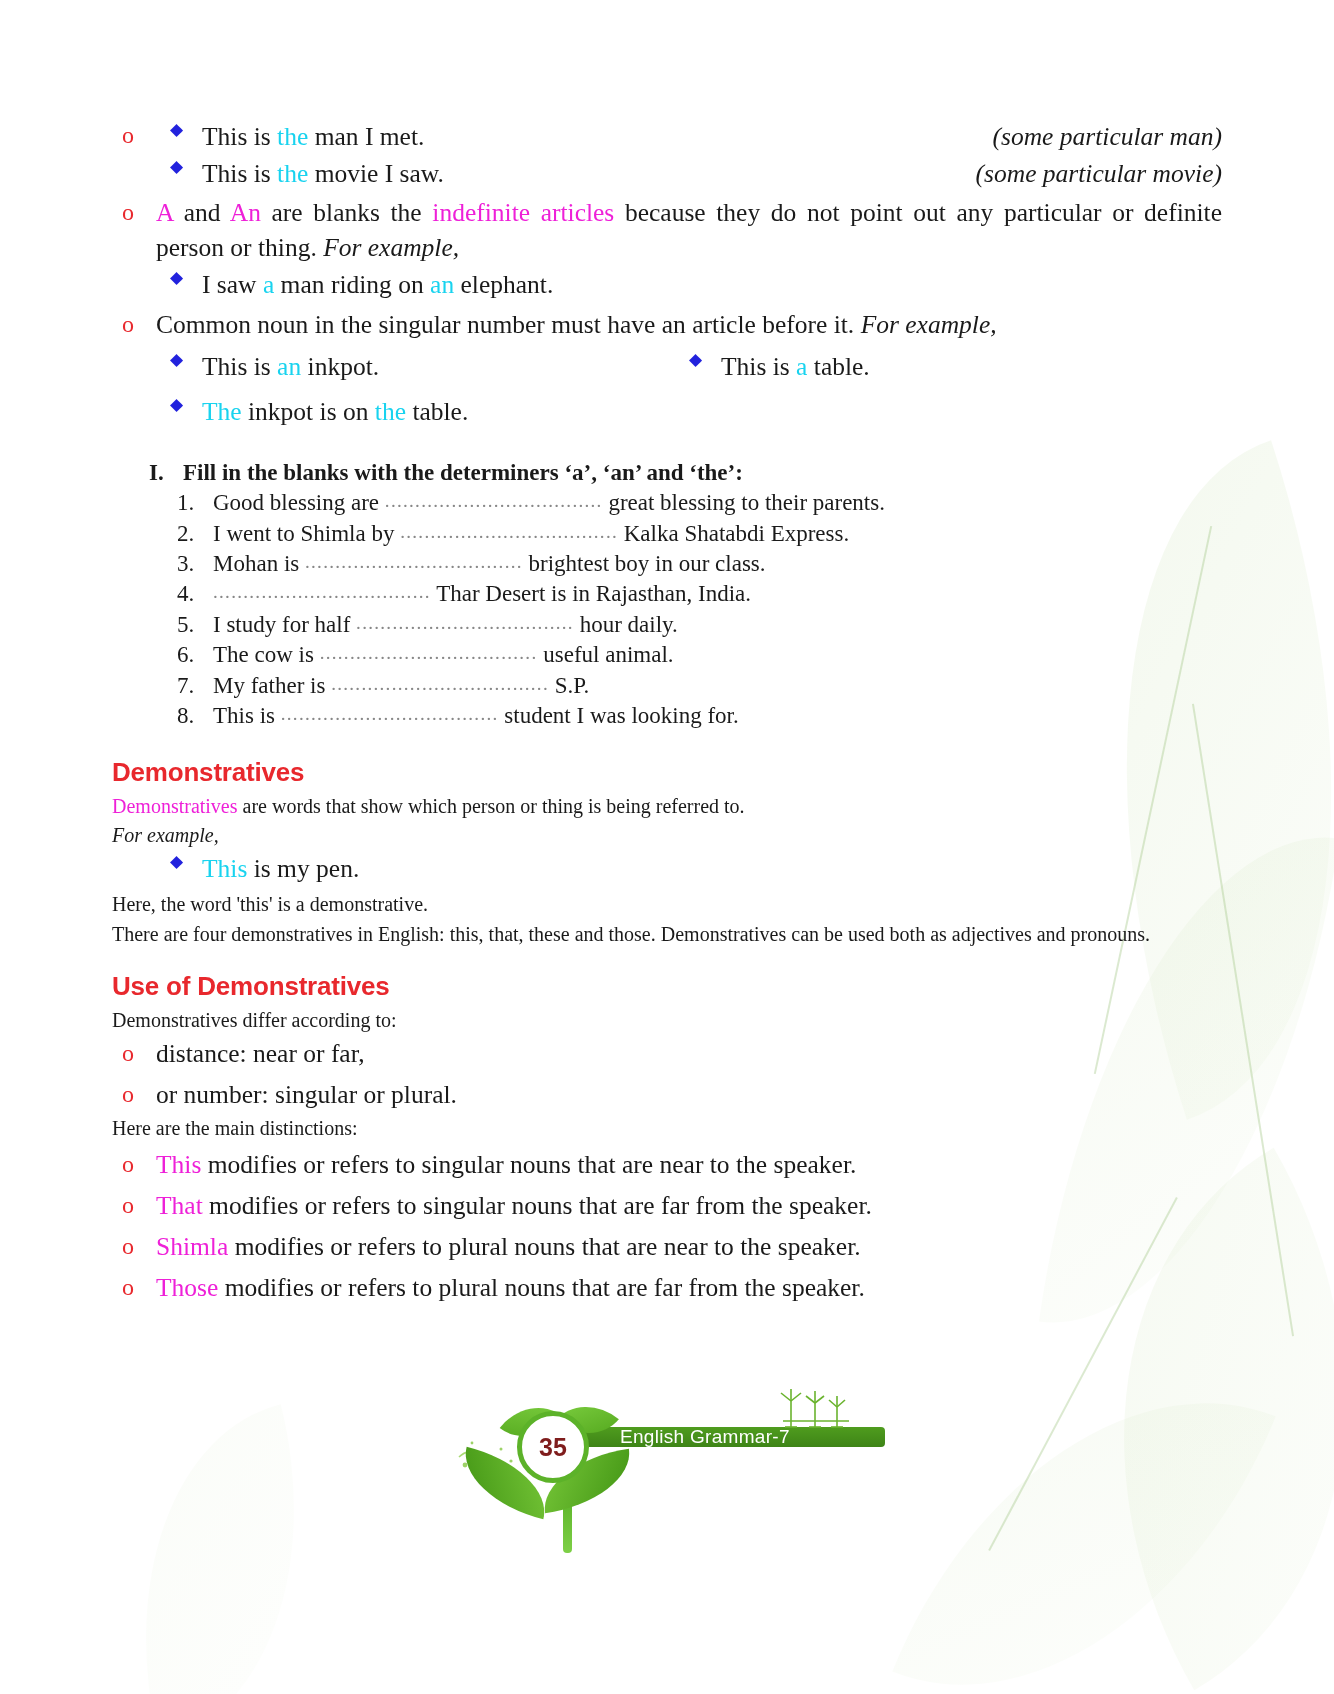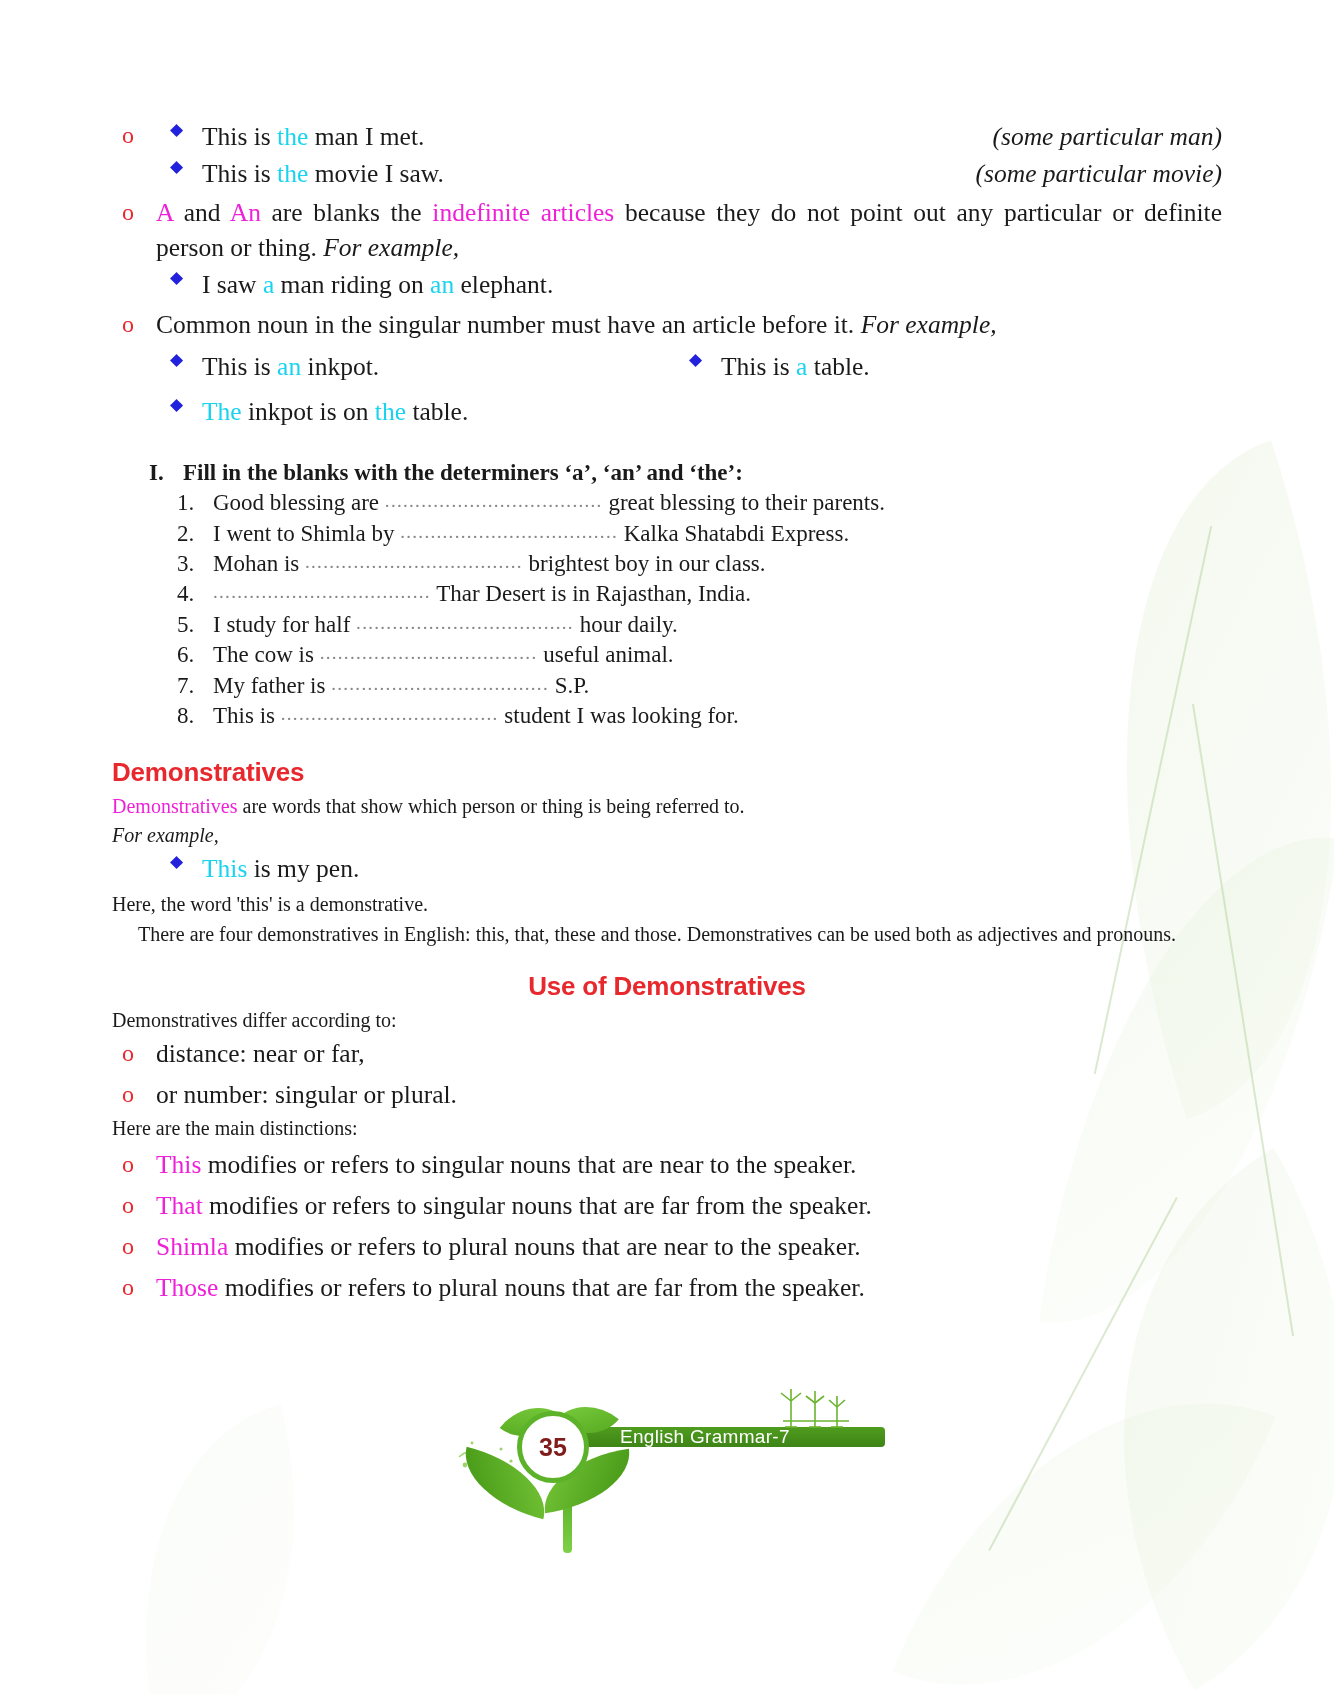--- a/index.html
+++ b/index.html
@@ -129,21 +129,21 @@
   }
 
   h2.section {
     color: #e8282d;
     font-weight: bold;
     font-size: 26px;
     margin: 26px 0 4px 0;
     font-family: "Liberation Sans", sans-serif;
     letter-spacing: -0.2px;
   }
-  h2.section.tight { margin-top: 22px; text-align: center; }
+  h2.section.tight { margin-top: 22px; }
 
   .para {
     font-size: 20px;
     line-height: 1.42;
     margin: 0;
   }
 
   
   .magenta { color: #ee20d8; }
   .cyan { color: #19d3ef; }
@@ -371,21 +371,21 @@
     <p class="para ital">For example,</p>
 
     <div class="dlist" style="margin-top:2px;">
       <div class="ditem">
         <span class="dbullet">◆</span>
         <span><span class="cyan">This</span><span> is my pen.</span></span>
       </div>
     </div>
 
     <p class="para" style="margin-top:2px;">Here, the word 'this' is a demonstrative.</p>
-    <p class="para justify" style="margin-top:2px;margin-left:26px;">There are four demonstratives in English: this, that, these and those. Demonstratives can be used both as adjectives and pronouns.</p>
+    <p class="para justify" style="margin-top:2px;">There are four demonstratives in English: this, that, these and those. Demonstratives can be used both as adjectives and pronouns.</p>
 
     <h2 class="section tight">Use of Demonstratives</h2>
 
     <p class="para">Demonstratives differ according to:</p>
 
     <div class="olist" style="margin-top:3px;">
       <div class="oitem">
         <span class="obullet">o</span>
         <span>distance: near or far,</span>
       </div>

